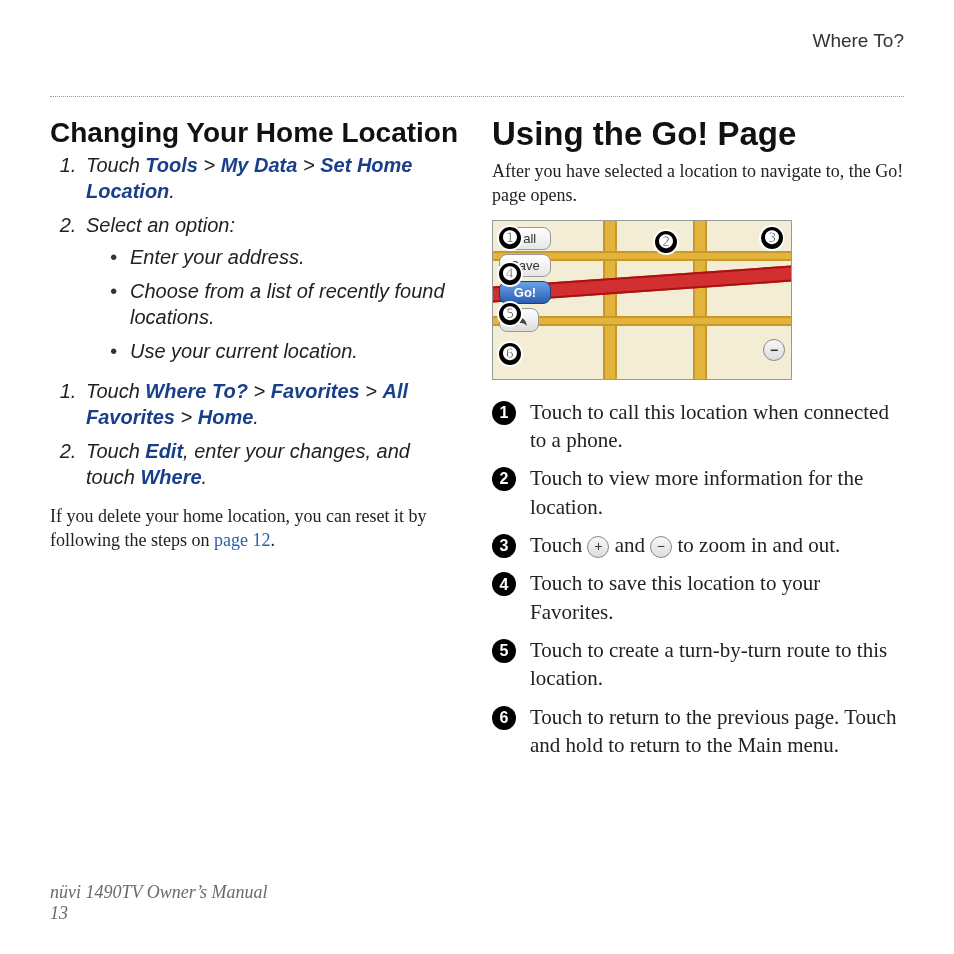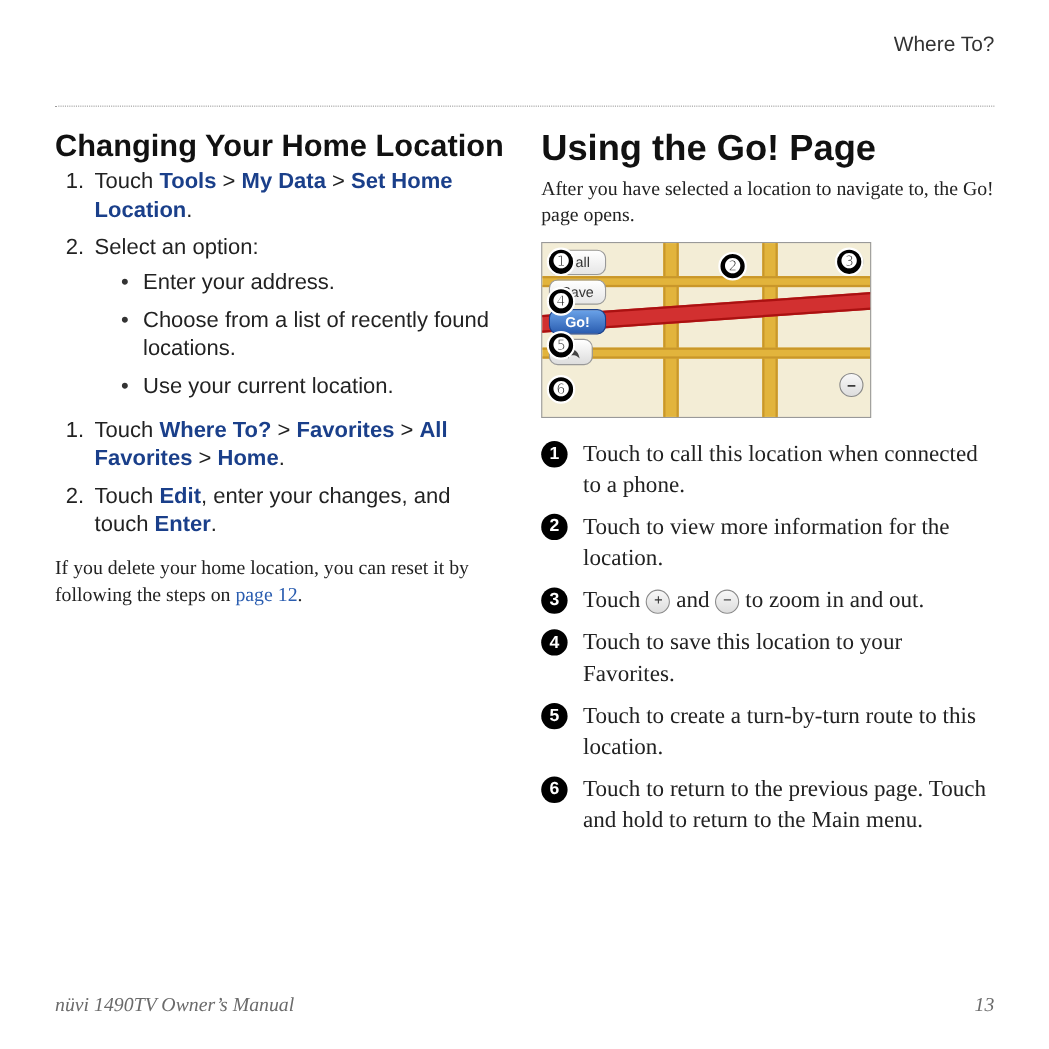--- a/index.html
+++ b/index.html
@@ -48,20 +48,21 @@
     list-style: decimal;
     padding-left: 32px;
     font-size: 20px;
     color: #222;
     margin-bottom: 14px;
   }
   ol.steps > li {
     padding-left: 4px;
     margin-bottom: 8px;
     line-height: 1.3;
+    font-style: italic;
   }
   ul.bullets {
     list-style: none;
     padding-left: 24px;
     margin-top: 6px;
   }
   ul.bullets > li {
     position: relative;
     padding-left: 20px;
     margin-bottom: 8px;
@@ -176,20 +177,21 @@
     background:#000; color:#fff; font-weight:bold; font-size:16px;
     font-family:Arial,sans-serif;
     display:flex; align-items:center; justify-content:center;
     border:2px solid #fff;
   }
   .footer {
     position:absolute; bottom:30px; left:50px; right:50px;
     display:flex; justify-content:space-between;
     font-style:italic; color:#6b6b6b; font-size:18px;
     font-family: Georgia, serif;
+    flex-direction: column;
   }
 </style>
 </head>
 <body>
 
 <div class="chapter">Where To?</div>
 <div class="header-line"></div>
 
 <div class="columns">
 
@@ -207,21 +209,21 @@
           <li>Use your current location.</li>
         </ul>
       </li>
     </ol>
 
     <ol class="steps">
       <li>
         <span>Touch </span><span class="bold-blue">Where To?</span> &gt; <span class="bold-blue">Favorites</span> &gt; <span class="bold-blue">All Favorites</span> &gt; <span class="bold-blue">Home</span>.
       </li>
       <li>
-        <span>Touch </span><span class="bold-blue">Edit</span><span>, enter your changes, and touch </span><span class="bold-blue">Enter</span><span>.</span>
+        <span>Touch </span><span class="bold-blue">Edit</span><span>, enter your changes, and touch </span><span class="bold-blue">Where</span><span>.</span>
       </li>
     </ol>
 
     <p class="body-text">
       <span>If you delete your home location, you can reset it by following the steps on </span><span class="link">page 12</span><span>.</span>
     </p>
   </div>
 
   <div class="col">
     <div class="h2">Using the Go! Page</div>

